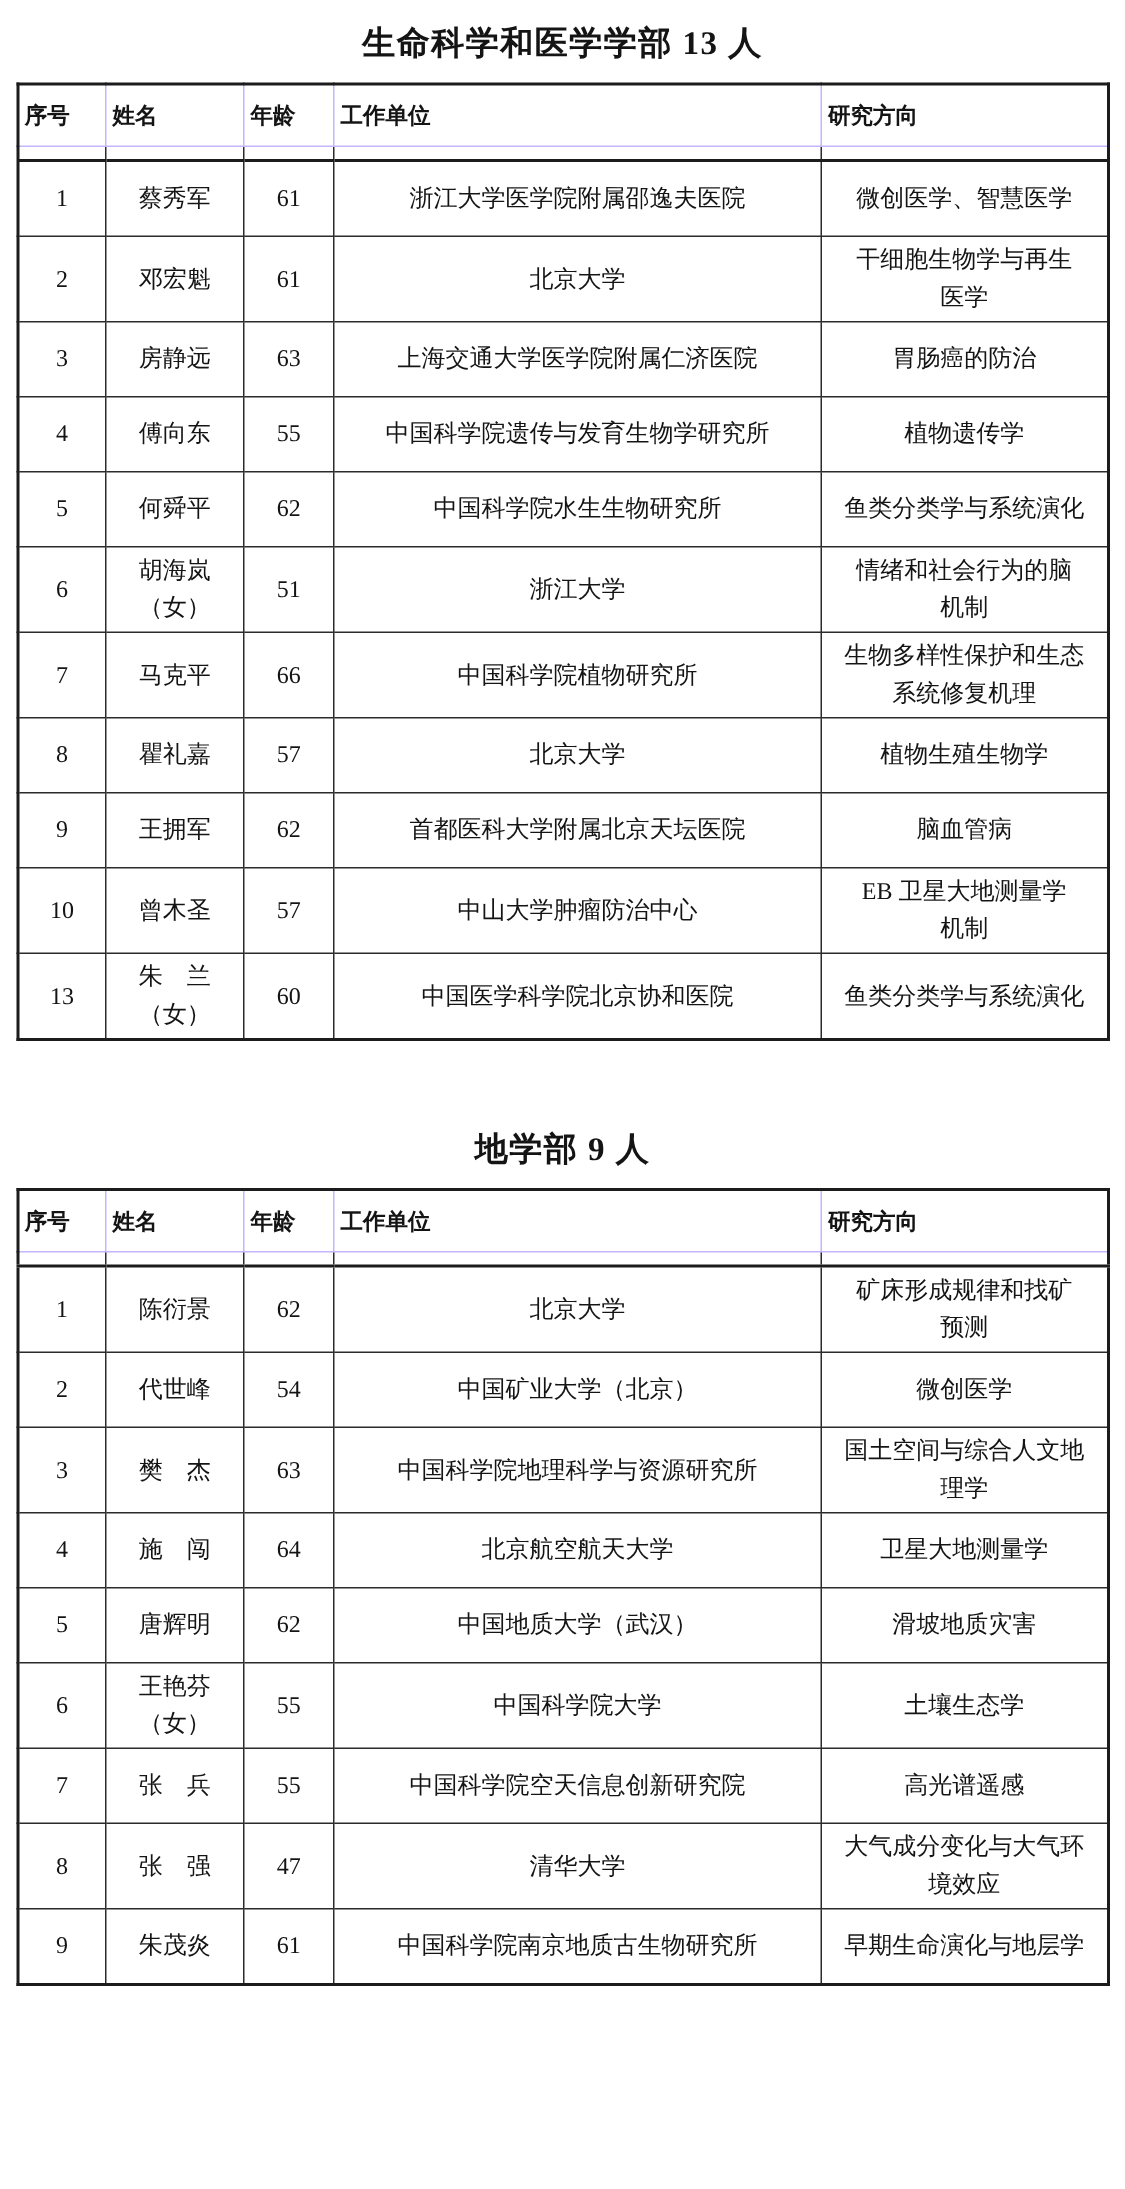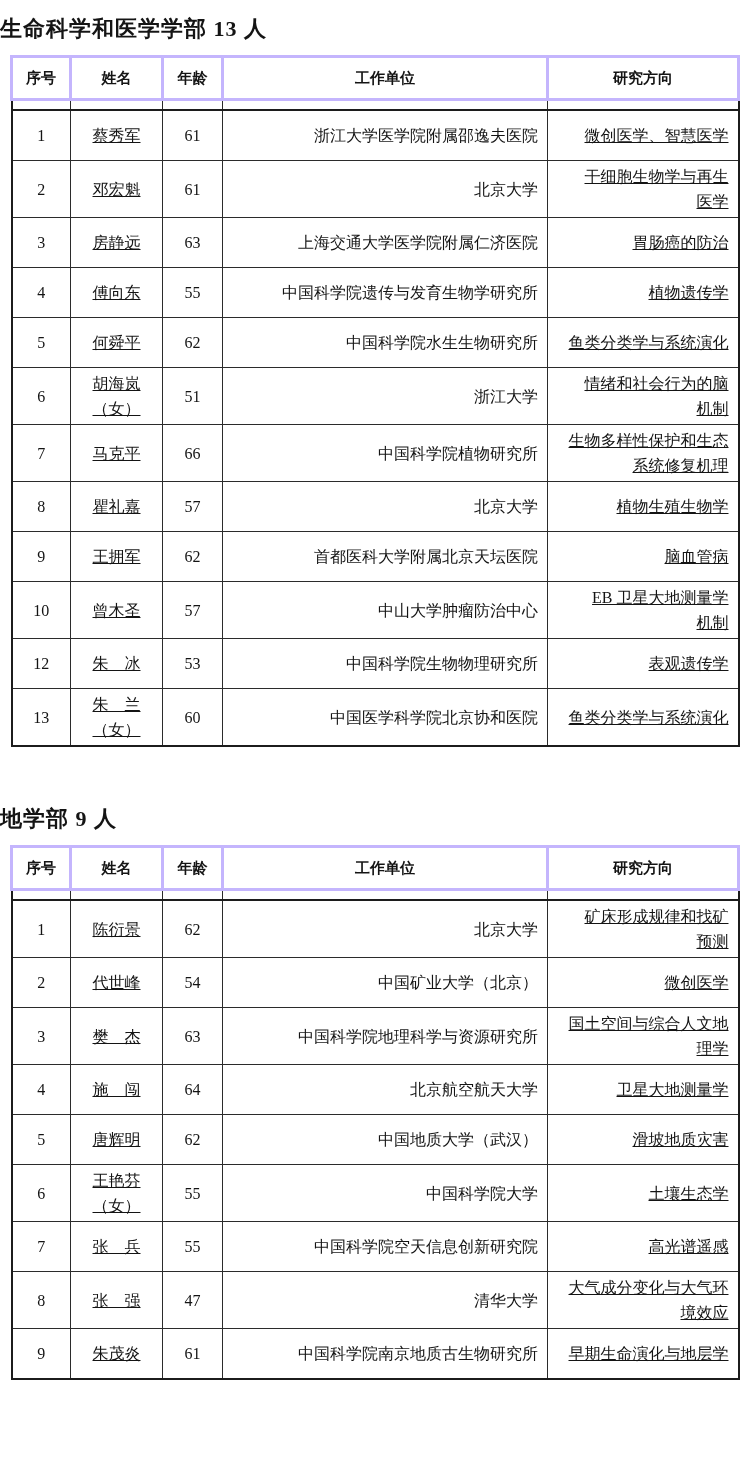--- a/index.html
+++ b/index.html
@@ -10,21 +10,21 @@
     font-family: "Liberation Serif", "DejaVu Serif", serif;
   }
   .page {
     width: 750px;
     min-height: 1459px;
     box-sizing: border-box;
     padding: 14px 0 40px;
     background: #ffffff;
   }
   .section-title {
-    text-align: left;
+    text-align: center;
     font-size: 22px;
     font-weight: bold;
     letter-spacing: 1px;
     margin: 0 0 11px 0;
     font-family: "Liberation Serif", "DejaVu Serif", serif;
   }
   .section--second .section-title {
     margin-top: 57px;
   }
   table.roster {
@@ -32,44 +32,44 @@
     margin: 0 auto;
     border-collapse: collapse;
     table-layout: fixed;
     border: 2px solid #1c1c1c;
   }
   table.roster th {
     font-family: "Liberation Sans", "DejaVu Sans", sans-serif;
     font-weight: bold;
     font-size: 15px;
     height: 40px;
-    text-align: center;
+    text-align: left;
     vertical-align: middle;
-    border: 3px solid #c4b5fd;
+    border: 1px solid #c4b5fd;
     padding: 0 4px;
   }
   table.roster tr.spacer td {
     height: 8px;
     padding: 0;
     border-left: 1px solid #2b2b2b;
     border-right: 1px solid #2b2b2b;
     border-top: 1px solid #2b2b2b;
     border-bottom: 2px solid #1c1c1c;
   }
   table.roster tbody td {
     font-size: 16px;
     line-height: 25px;
     height: 43px;
     vertical-align: middle;
     border: 1px solid #2b2b2b;
     padding: 3px 9px;
   }
   td.c-index, td.c-name, td.c-age { text-align: center; padding: 3px 2px; }
-  td.c-name, td.c-research { white-space: pre-line; text-decoration: underline; }
-  td.c-work, td.c-research { text-align: right; }
+  td.c-name, td.c-research { white-space: pre-line; }
+  td.c-work, td.c-research { text-align: center; }
 </style>
 </head>
 <body>
 
 <div class="page">
 
   <section class="section section--first">
     <h1 class="section-title">生命科学和医学学部 13 人</h1>
     <table class="roster">
       <colgroup>
@@ -165,27 +165,20 @@
           </tr>
           <tr>
             <td class="c-index">10</td>
             <td class="c-name">曾木圣</td>
             <td class="c-age">57</td>
             <td class="c-work">中山大学肿瘤防治中心</td>
             <td class="c-research">EB 卫星大地测量学
 机制</td>
           </tr>
           <tr>
-            <td class="c-index">12</td>
-            <td class="c-name">朱　冰</td>
-            <td class="c-age">53</td>
-            <td class="c-work">中国科学院生物物理研究所</td>
-            <td class="c-research">表观遗传学</td>
-          </tr>
-          <tr>
             <td class="c-index">13</td>
             <td class="c-name">朱　兰
 （女）</td>
             <td class="c-age">60</td>
             <td class="c-work">中国医学科学院北京协和医院</td>
             <td class="c-research">鱼类分类学与系统演化</td>
           </tr>
         </tbody>
     </table>
   </section>

